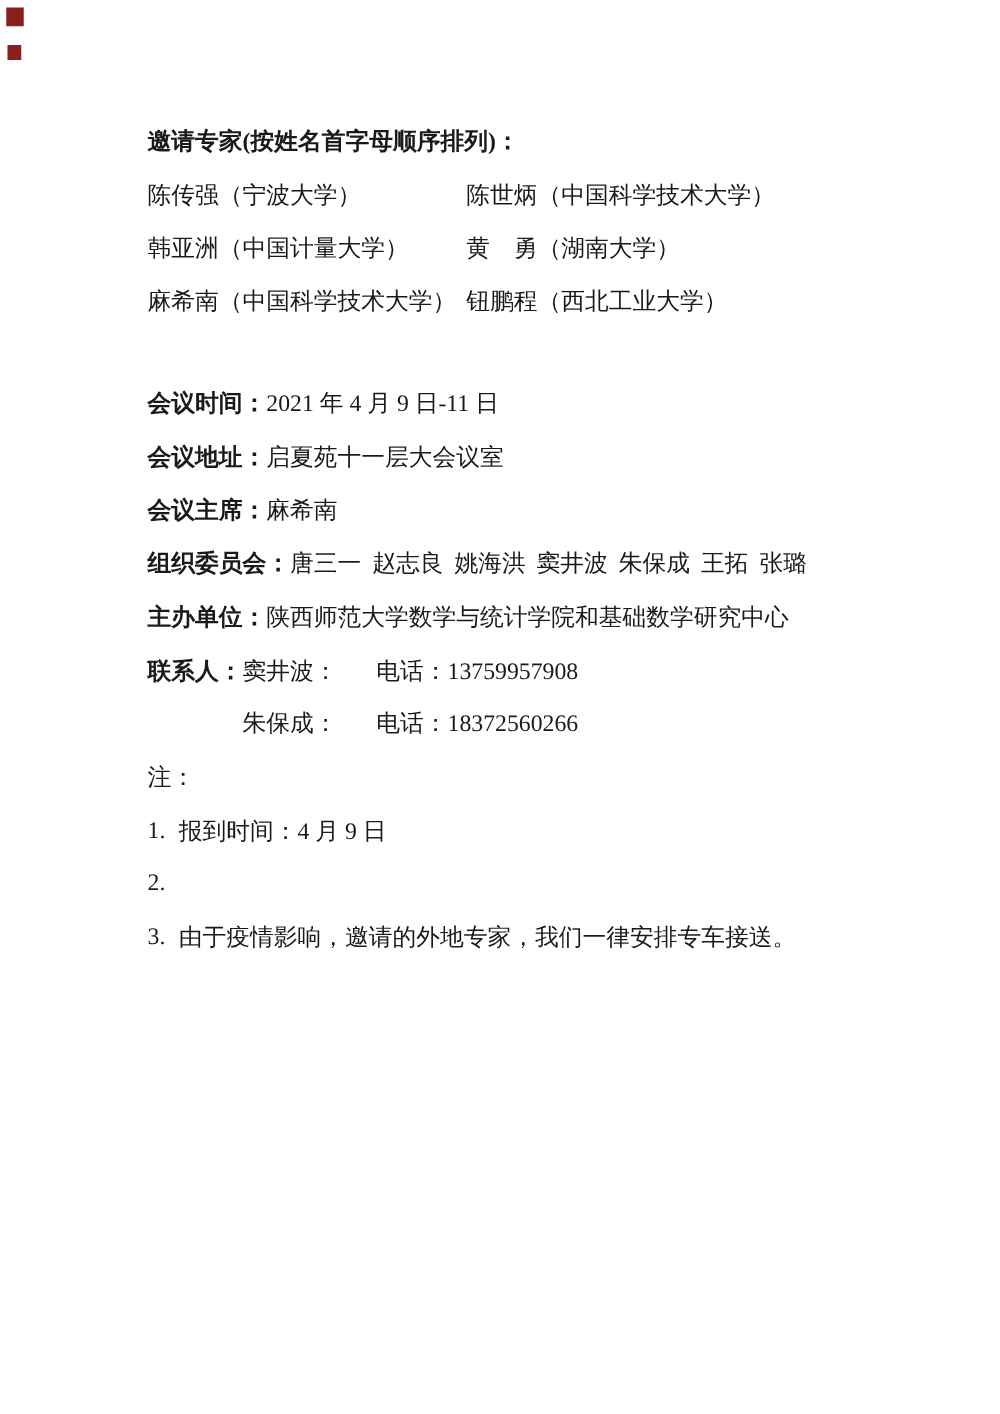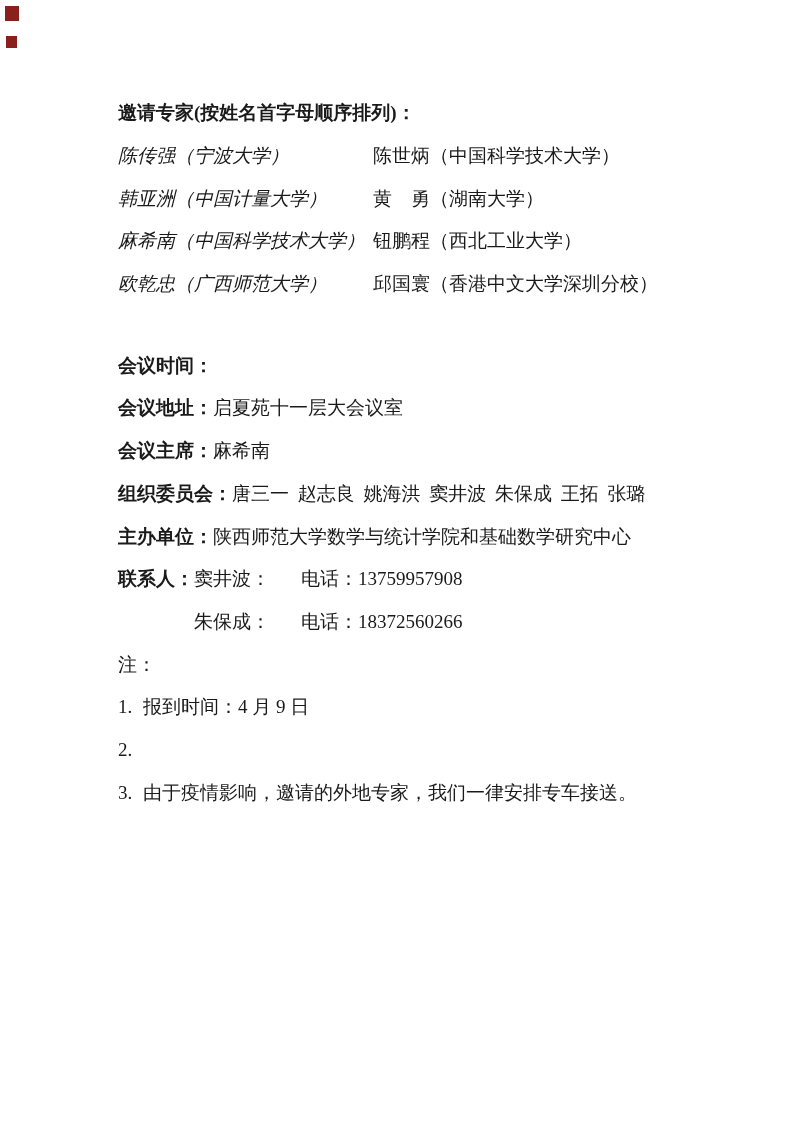--- a/index.html
+++ b/index.html
@@ -38,21 +38,20 @@
     height: 42.7px;
     display: flex;
     align-items: center;
     white-space: pre;
   }
   .bold { font-weight: bold; }
   .expert-col-left {
     display: inline-block;
     width: 255px;
     flex: 0 0 255px;
-    font-style: italic;
   }
   .section-gap { margin-top: 39px; text-align: right; }
   .detail-value.committee { word-spacing: 4px; }
   .contact-label {
     display: inline-block;
     width: 76px;
     flex: 0 0 76px;
   }
   .contact-name {
     display: inline-block;
@@ -82,27 +81,24 @@
       <span>陈世炳（中国科学技术大学）</span>
     </div>
     <div class="line">
       <span class="expert-col-left">韩亚洲（中国计量大学）</span>
       <span>黄　勇（湖南大学）</span>
     </div>
     <div class="line">
       <span class="expert-col-left">麻希南（中国科学技术大学）</span>
       <span>钮鹏程（西北工业大学）</span>
     </div>
-    <div class="line">
-      <span class="expert-col-left">欧乾忠（广西师范大学）</span>
-      <span>邱国寰（香港中文大学深圳分校）</span>
-    </div>
 
     <div class="line section-gap">
       <span class="bold">会议时间：</span>
+      <span class="detail-value">2021 年 4 月 9 日-11 日</span>
     </div>
     <div class="line">
       <span class="bold">会议地址：</span>
       <span class="detail-value">启夏苑十一层大会议室</span>
     </div>
     <div class="line">
       <span class="bold">会议主席：</span>
       <span class="detail-value">麻希南</span>
     </div>
     <div class="line">

